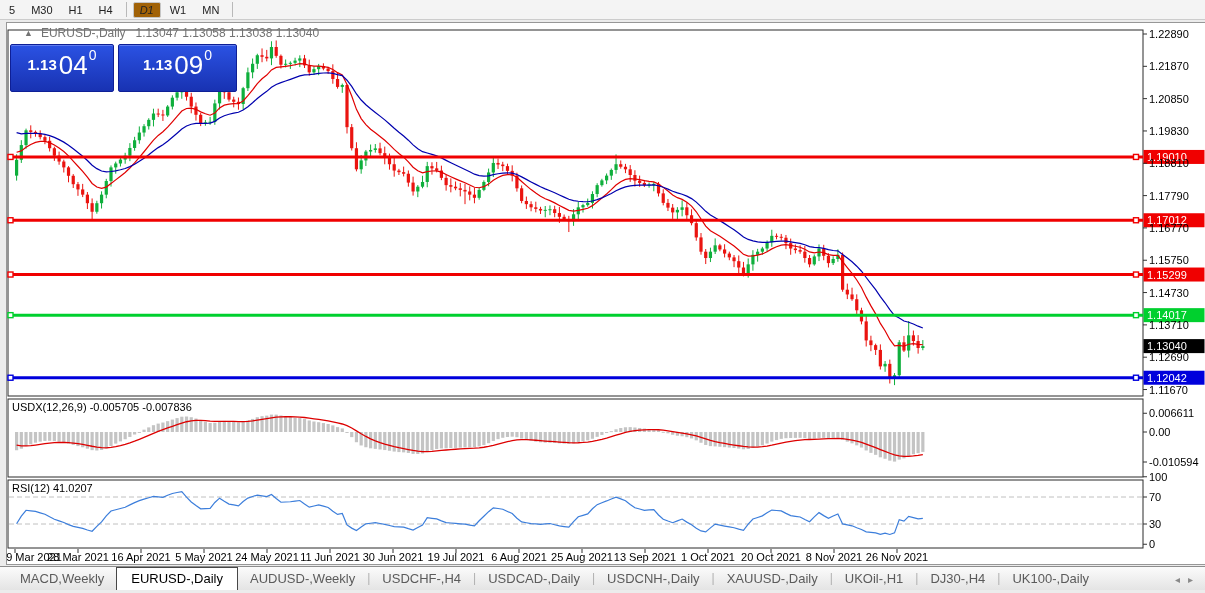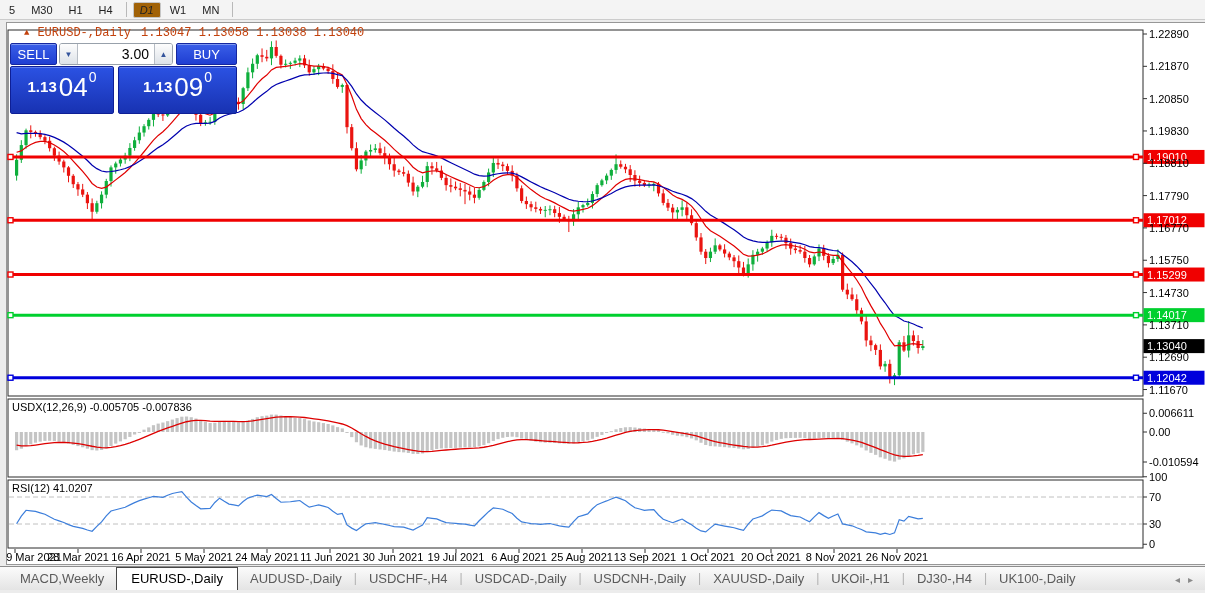--- a/index.html
+++ b/index.html
@@ -12,21 +12,21 @@
            border-bottom:1px solid #cccccc;display:flex;align-items:center;padding-left:1px;z-index:5;}
   .tf-btn{font-size:11px;color:#222;padding:1px 6px;margin:0 1px;border:1px solid transparent;border-radius:2px;}
   .tf-btn.active{background:#a16207;border-color:#c6c6c6;font-style:italic;}
   .tf-sep{width:1px;height:15px;background:#b9b9b9;margin:0 5px;}
 
   
   .chart-window{position:absolute;left:6px;top:22px;width:1199px;height:543px;background:#fff;
                 border:1px solid #979797;border-right:none;box-sizing:border-box;z-index:1;}
   #chart-svg{position:absolute;left:0;top:0;z-index:2;}
 
-  .chart-title{position:absolute;left:24px;top:26px;z-index:4;font-size:12px;color:#c2410c;white-space:nowrap;font-family:Liberation Mono, monospace;}
+  .chart-title{position:absolute;left:24px;top:26px;z-index:4;font-size:12px;color:#737373;white-space:nowrap;}
   .chart-title .tri{font-size:9px;margin-right:8px;vertical-align:1px;}
   .chart-title .ohlc{margin-left:10px;}
 
   .ind-label{position:absolute;z-index:4;font-size:11px;color:#000;white-space:nowrap;}
 
   
   .trade-panel{position:absolute;left:10px;top:43px;width:227px;z-index:6;}
   .tp-row1{display:flex;height:22px;}
   .tp-btn{color:#fff;font-size:13px;display:flex;align-items:center;justify-content:center;
           background:linear-gradient(#3a5fe8,#1f3ed2);border:1px solid #15279f;border-radius:2px;
@@ -778,33 +778,20 @@
       <text x="834" y="561" font-size="11" font-family="&quot;Liberation Sans&quot;,sans-serif" fill="#000" text-anchor="middle">8 Nov 2021</text>
       <line x1="897" y1="549" x2="897" y2="553" stroke="#333"></line>
       <text x="897" y="561" font-size="11" font-family="&quot;Liberation Sans&quot;,sans-serif" fill="#000" text-anchor="middle">26 Nov 2021</text>
     </svg>
 
   <div class="chart-title">
     <span class="tri">▲</span><span>EURUSD-,Daily</span><span class="ohlc">1.13047 1.13058 1.13038 1.13040</span>
   </div>
 
   <div class="trade-panel">
-    <div class="tp-row1">
-      <div class="tp-btn tp-sell">SELL</div>
-      <div class="tp-spin">
-        <div class="tp-spin-btn dn">
-          <span>▼</span>
-        </div>
-        <div class="tp-val">3.00</div>
-        <div class="tp-spin-btn up">
-          <span>▲</span>
-        </div>
-      </div>
-      <div class="tp-btn tp-buy">BUY</div>
-    </div>
     <div class="tp-row2">
       <div class="price-box pb-bid">
         <span class="p-small">1.13</span>
         <span class="p-big">04</span>
         <span class="p-sup">0</span>
       </div>
       <div class="price-box pb-ask">
         <span class="p-small">1.13</span>
         <span class="p-big">09</span>
         <span class="p-sup">0</span>
@@ -817,21 +804,21 @@
     <span>-0.005705 -0.007836</span>
   </div>
   <div class="ind-label" style="left:12px;top:482px;">
     <span>RSI(12)</span>
     <span>41.0207</span>
   </div>
 
   <div class="tabbar" id="tabbar">
       <div class="tab">MACD,Weekly</div>
       <div class="tab active">EURUSD-,Daily</div>
-      <div class="tab">AUDUSD-,Daily</div>
+      <div class="tab">AUDUSD-,Weekly</div>
       <span class="tab-sep">|</span>
       <div class="tab">USDCHF-,H4</div>
       <span class="tab-sep">|</span>
       <div class="tab">USDCAD-,Daily</div>
       <span class="tab-sep">|</span>
       <div class="tab">USDCNH-,Daily</div>
       <span class="tab-sep">|</span>
       <div class="tab">XAUUSD-,Daily</div>
       <span class="tab-sep">|</span>
       <div class="tab">UKOil-,H1</div>

